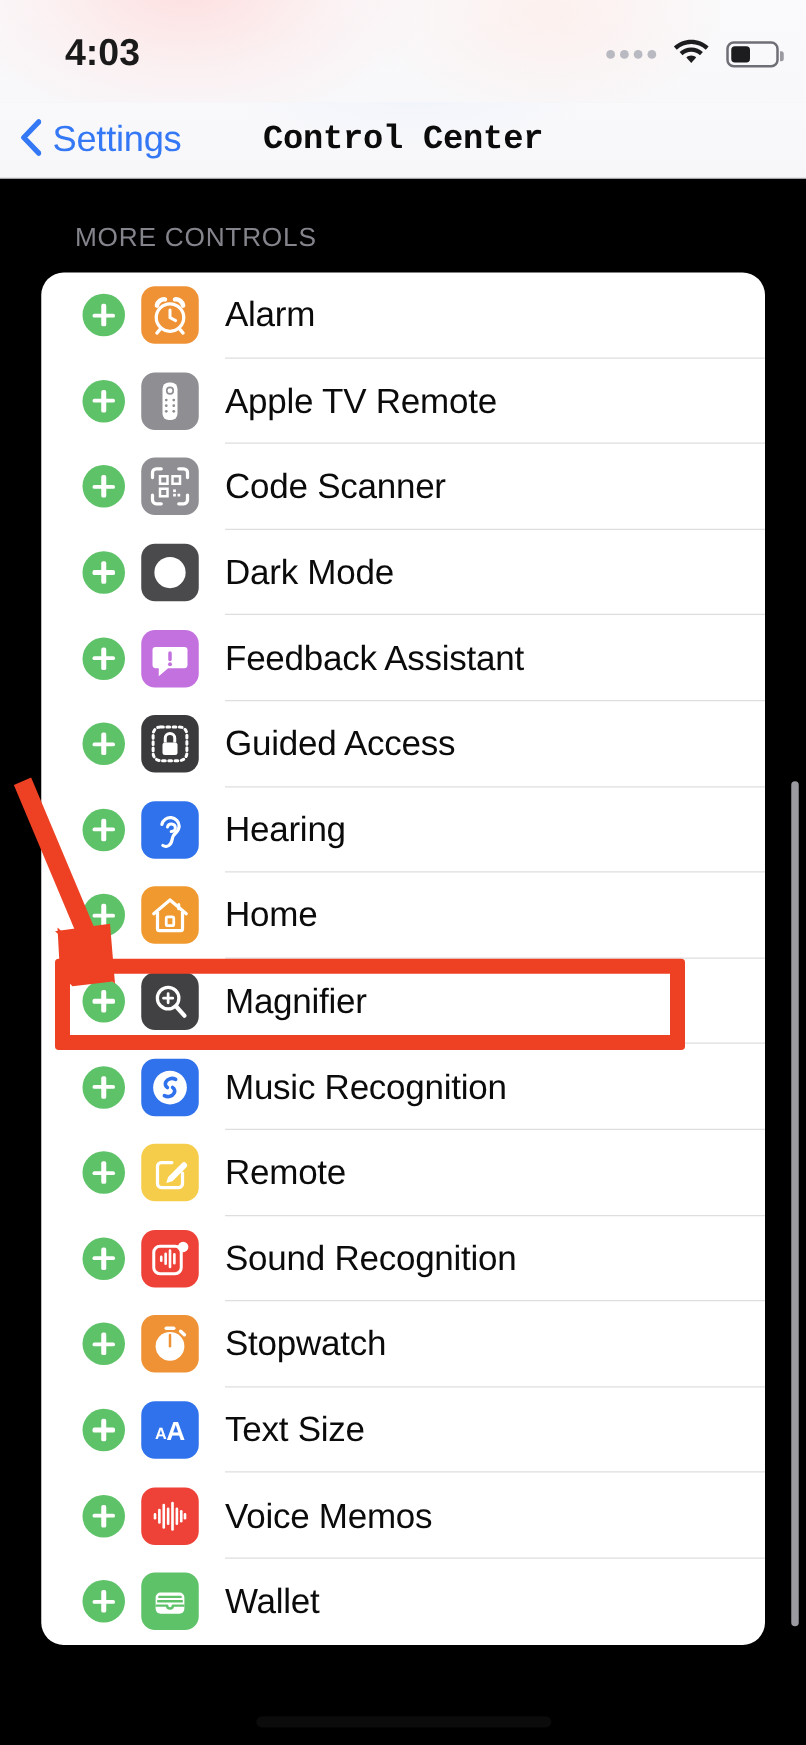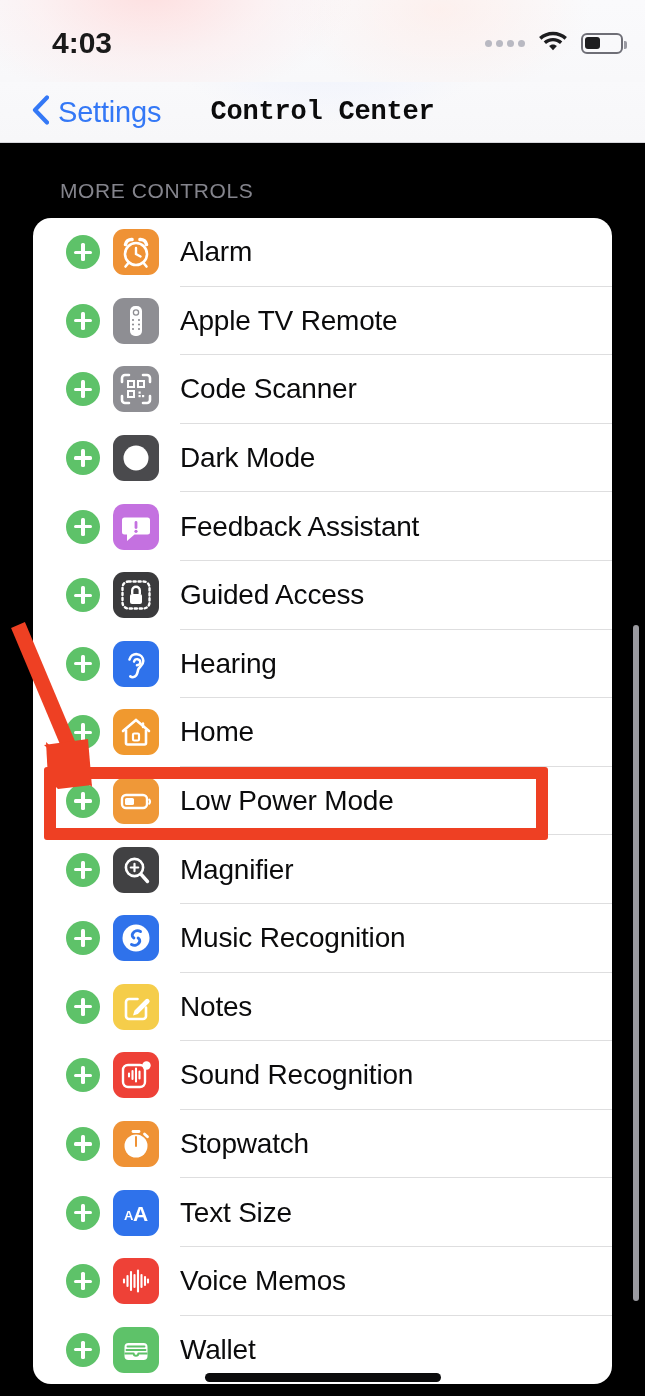--- a/index.html
+++ b/index.html
@@ -81,21 +81,21 @@
     left: 0; top: 82px;
     width: 645px; height: 61px;
     background:
       radial-gradient(ellipse 200px 90px at 330px -30px, rgba(232,238,255,0.6) 0%, rgba(249,249,251,0) 80%),
       linear-gradient(180deg, #f9f9fb 0%, #f7f7f9 100%);
     border-bottom: 1px solid #d6d6db;
     box-sizing: border-box;
   }
   .backbtn {
     position: absolute;
-    left: 32px; top: 0;
+    left: 16px; top: 0;
     height: 60px;
     display: flex;
     align-items: center;
     gap: 9px;
     cursor: pointer;
   }
   .backbtn .chev { display: block; }
   .backlabel {
     font-size: 29px;
     color: #3478f6;
@@ -404,35 +404,20 @@
       </svg>
           </div>
           <div class="rowlabel">Home</div>
           <div class="sep"></div>
         </div>
         <div class="row">
           <div class="addbtn">
             <span class="plus-h"></span>
             <span class="plus-v"></span>
           </div>
-          <div class="appicon" style="background: rgb(239, 152, 56);">
-            <svg width="34" height="34" viewBox="0 0 34 34">
-        <rect x="3" y="11" width="25" height="13" rx="4" fill="none" stroke="#ffffff" stroke-width="2.4"></rect>
-        <rect x="6" y="14" width="9" height="7" rx="1.6" fill="#ffffff"></rect>
-        <path d="M30.2 15.5 a3.4 3.4 0 0 1 0 4.3" stroke="#ffffff" stroke-width="2" fill="none" stroke-linecap="round"></path>
-      </svg>
-          </div>
-          <div class="rowlabel">Low Power Mode</div>
-          <div class="sep"></div>
-        </div>
-        <div class="row">
-          <div class="addbtn">
-            <span class="plus-h"></span>
-            <span class="plus-v"></span>
-          </div>
           <div class="appicon" style="background: rgb(65, 65, 67);">
             <svg width="32" height="32" viewBox="0 0 32 32">
         <circle cx="14.5" cy="13.5" r="8.6" fill="none" stroke="#ffffff" stroke-width="2.6"></circle>
         <path d="M20.8 20 L27.5 27.5" stroke="#ffffff" stroke-width="3.4" stroke-linecap="round"></path>
         <path d="M14.5 9.8 v7.4 M10.8 13.5 h7.4" stroke="#ffffff" stroke-width="2.2" stroke-linecap="round"></path>
       </svg>
           </div>
           <div class="rowlabel">Magnifier</div>
           <div class="sep"></div>
         </div>
@@ -454,21 +439,21 @@
           <div class="addbtn">
             <span class="plus-h"></span>
             <span class="plus-v"></span>
           </div>
           <div class="appicon" style="background: rgb(245, 205, 74);">
             <svg width="32" height="32" viewBox="0 0 32 32">
         <path d="M26 16.5 V25 a3 3 0 0 1 -3 3 H9 a3 3 0 0 1 -3 -3 V11 a3 3 0 0 1 3 -3 h8.5" fill="none" stroke="#ffffff" stroke-width="2.6" stroke-linecap="round"></path>
         <path d="M14.5 19.5 L25.5 8.5 a2.4 2.4 0 0 1 3.4 3.4 L17.9 22.9 L13 24.4 Z" fill="#ffffff"></path>
       </svg>
           </div>
-          <div class="rowlabel">Notes</div>
+          <div class="rowlabel">Remote</div>
           <div class="sep"></div>
         </div>
         <div class="row">
           <div class="addbtn">
             <span class="plus-h"></span>
             <span class="plus-v"></span>
           </div>
           <div class="appicon" style="background: rgb(238, 65, 55);">
             <svg width="34" height="34" viewBox="0 0 34 34">
         <rect x="4" y="7" width="22" height="22" rx="5" fill="none" stroke="#ffffff" stroke-width="2.4"></rect>

